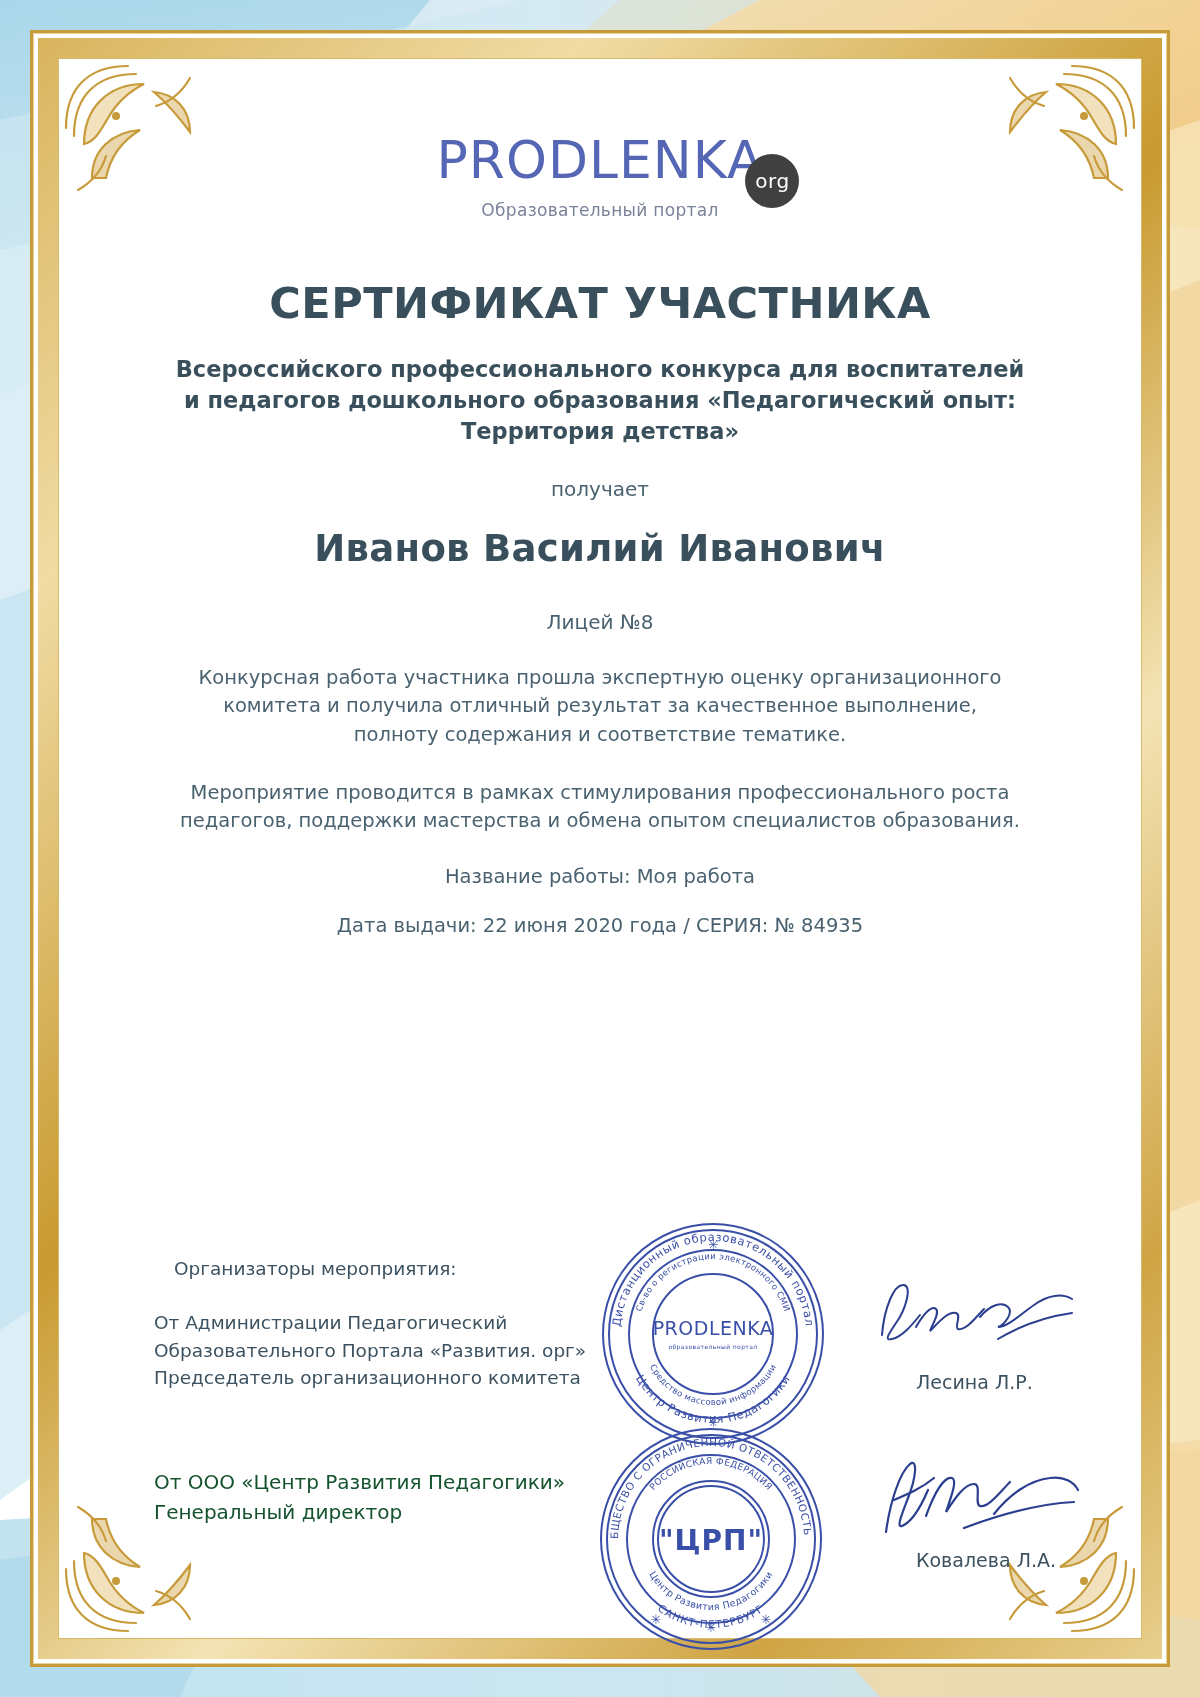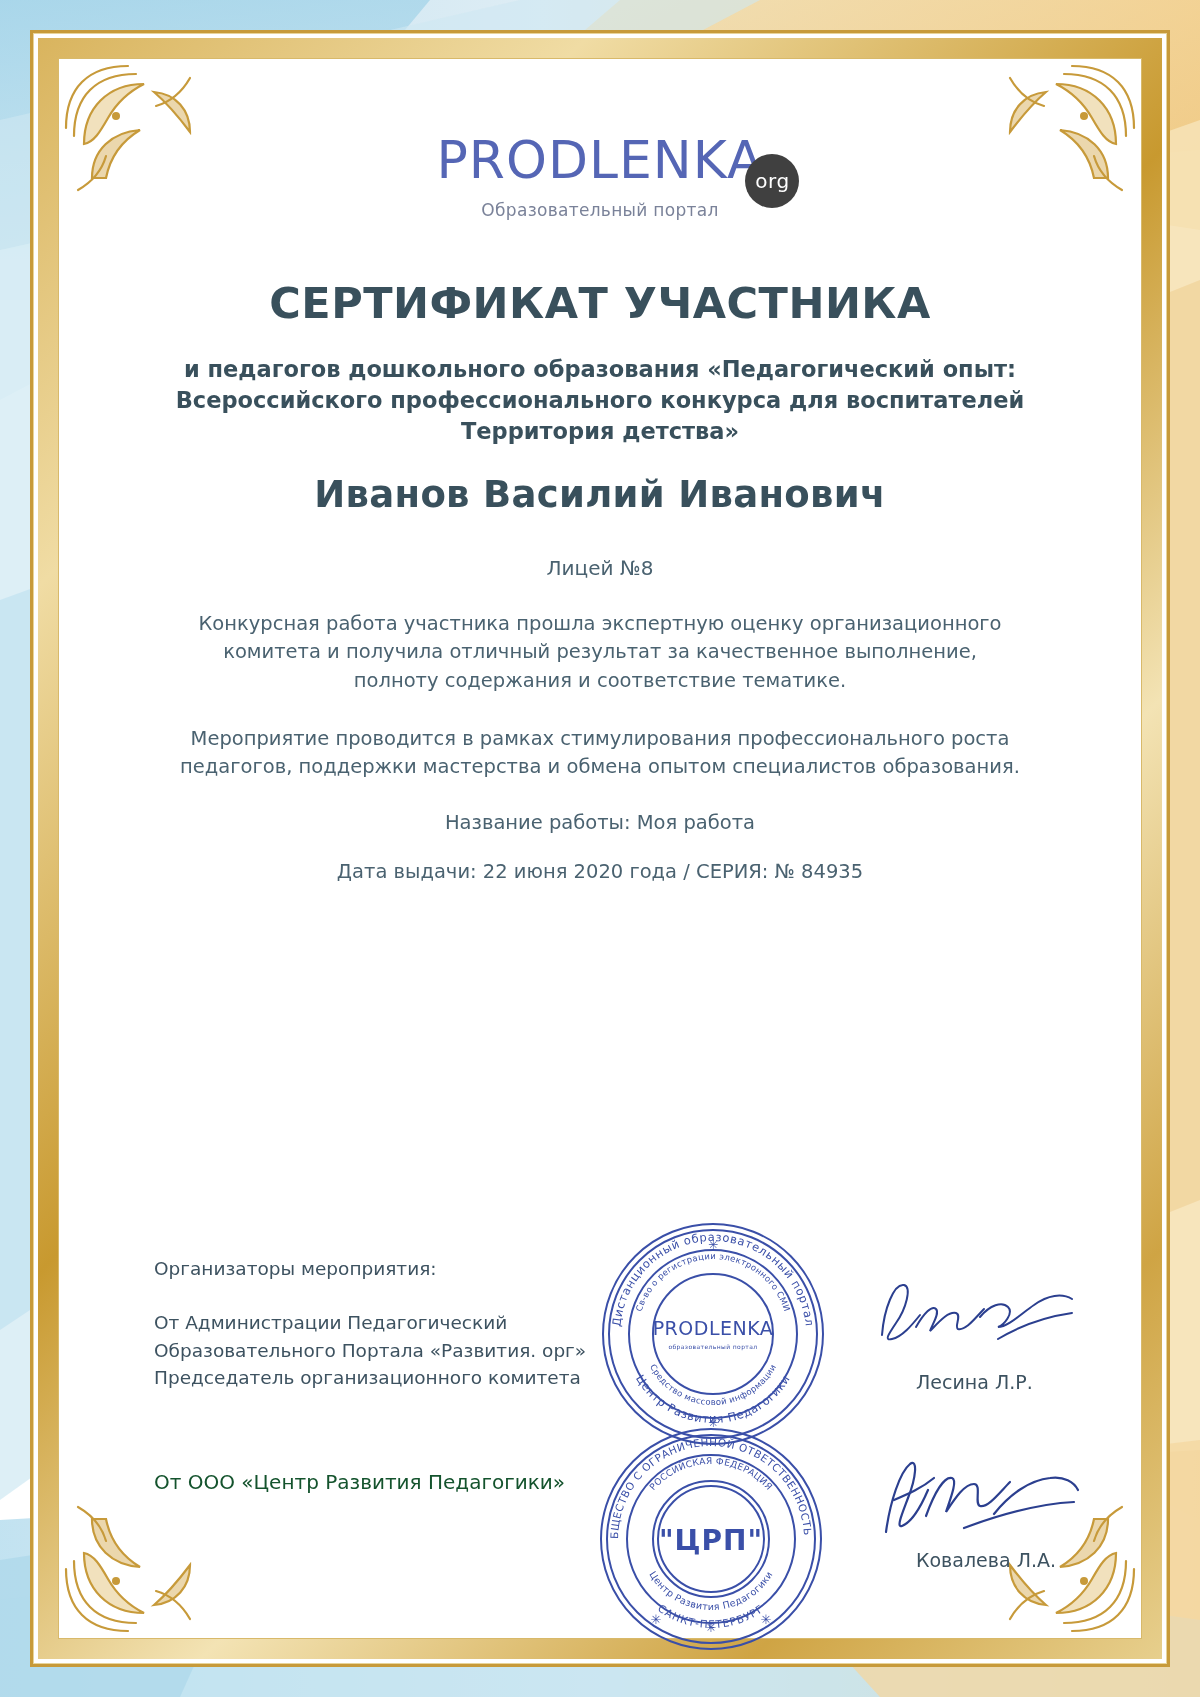--- a/index.html
+++ b/index.html
@@ -91,21 +91,21 @@
 
   
   .footer{
     position:absolute;left:0;right:0;bottom:40px;height:330px;
     text-align:left;
   }
   .org-block{
     position:absolute;left:76px;top:6px;
     font-size:18.5px;line-height:1.5;color:#3d5260;
   }
-  .org-block .heading{margin-bottom:26px;}
+  .org-block .heading{margin-bottom:26px;margin-left:20px;}
   .org-block .blk1{margin-bottom:0;}
   .org-block2{
     position:absolute;left:76px;top:218px;
     font-size:20px;line-height:1.5;color:#14532d;
   }
 
   .stamp{position:absolute;}
   .stamp1{left:520px;top:-30px;width:230px;height:230px;}
   .stamp2{left:518px;top:175px;width:230px;height:230px;}
   .stamp svg{width:100%;height:100%;display:block;}
@@ -230,25 +230,26 @@
   <div class="logo-wrap">
     <div class="logo-word"><span>PR</span><span>O</span><span>DLENKA</span>
       <span class="logo-badge">org</span>
     </div>
     <div class="logo-sub">Образовательный портал</div>
   </div>
 
   <h1 class="cert-title">СЕРТИФИКАТ УЧАСТНИКА</h1>
 
   <div class="cert-subtitle">
+    <div>Всероссийского профессионального конкурса для воспитателей</div>
     <div>и педагогов дошкольного образования «Педагогический опыт:</div>
-    <div>Всероссийского профессионального конкурса для воспитателей</div>
     <div>Территория детства»</div>
   </div>
 
+  <div class="receives">получает</div>
 
   <div class="recipient">Иванов Василий Иванович</div>
 
   <div class="org-line">Лицей №8</div>
 
   <p class="body-par">Конкурсная работа участника прошла экспертную оценку организационного комитета и получила отличный результат за качественное выполнение, полноту содержания и соответствие тематике.</p>
   <p class="body-par">Мероприятие проводится в рамках стимулирования профессионального роста педагогов, поддержки мастерства и обмена опытом специалистов образования.</p>
 
   <div class="work-line">Название работы: Моя работа</div>
   <div class="date-line">Дата выдачи: 22 июня 2020 года / СЕРИЯ: № 84935</div>
@@ -258,20 +259,21 @@
 
     <div class="org-block">
       <div class="heading">Организаторы мероприятия:</div>
       <div class="blk1">От Администрации Педагогический</div>
       <div>Образовательного Портала «Развития. орг»</div>
       <div>Председатель организационного комитета</div>
     </div>
 
     <div class="org-block2">
       <div>От ООО «Центр Развития Педагогики»</div>
+      <div>Генеральный директор</div>
     </div>
 
     <div class="stamp stamp1">
       <svg viewBox="0 0 230 230" aria-hidden="true">
         <defs>
           <path id="s1outTop" d="M 22,115 A 93,93 0 0 1 208,115"></path>
           <path id="s1outBot" d="M 26,115 A 89,89 0 0 0 204,115"></path>
           <path id="s1inTop" d="M 40,115 A 75,75 0 0 1 190,115"></path>
           <path id="s1inBot" d="M 44,115 A 71,71 0 0 0 186,115"></path>
         </defs>

